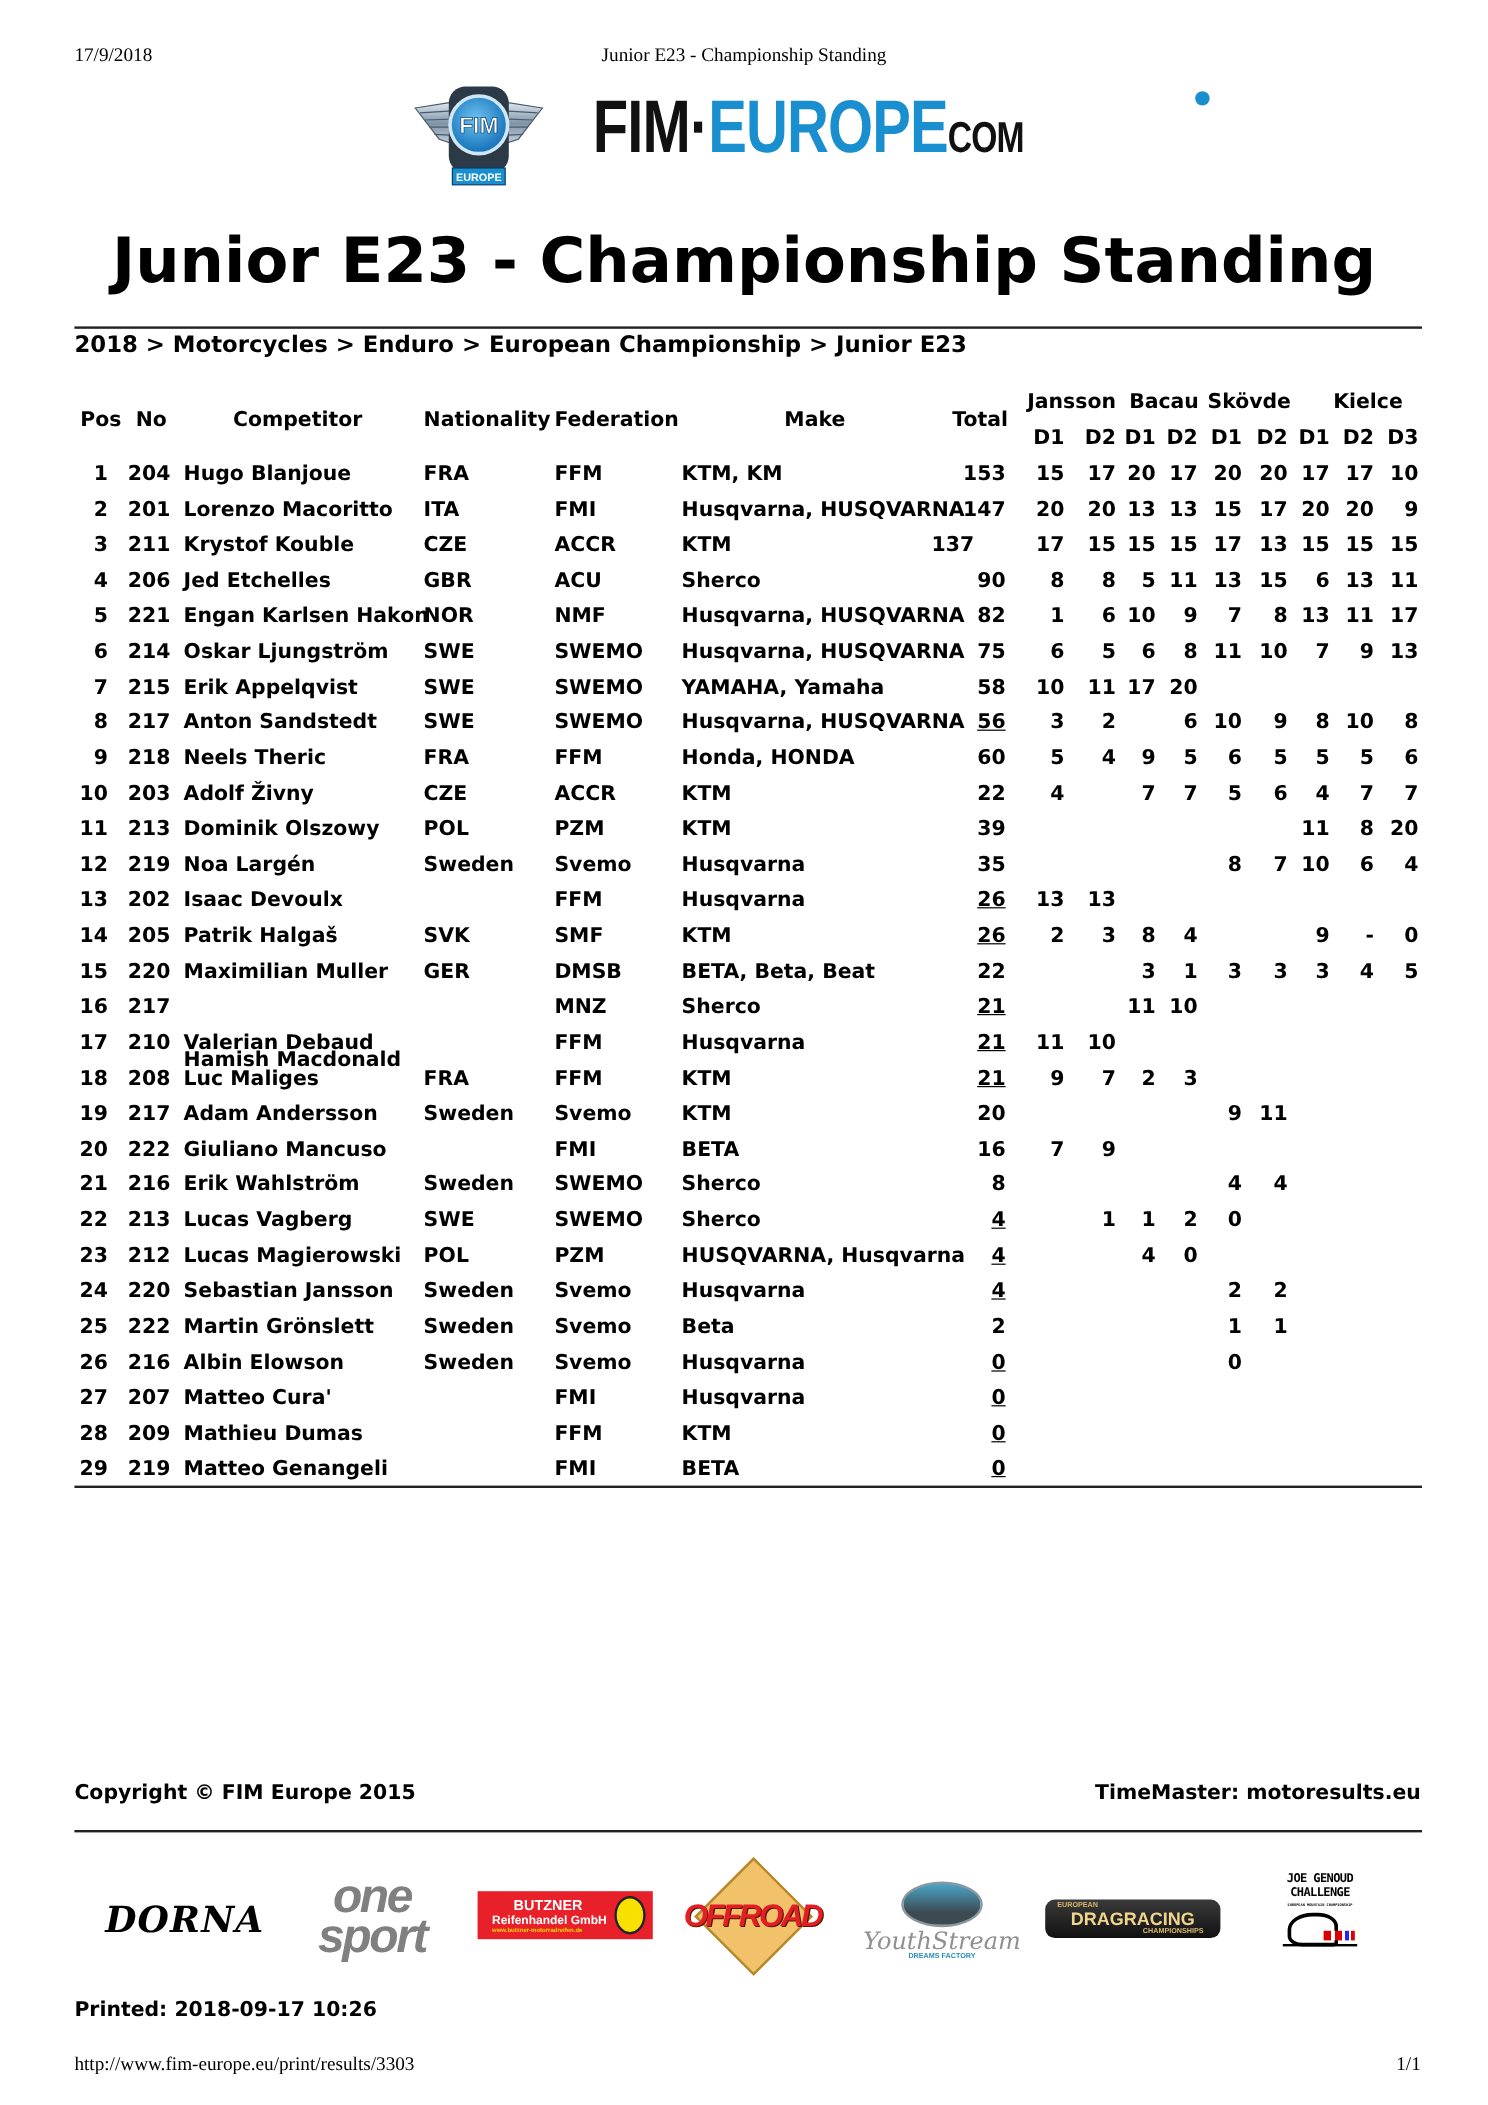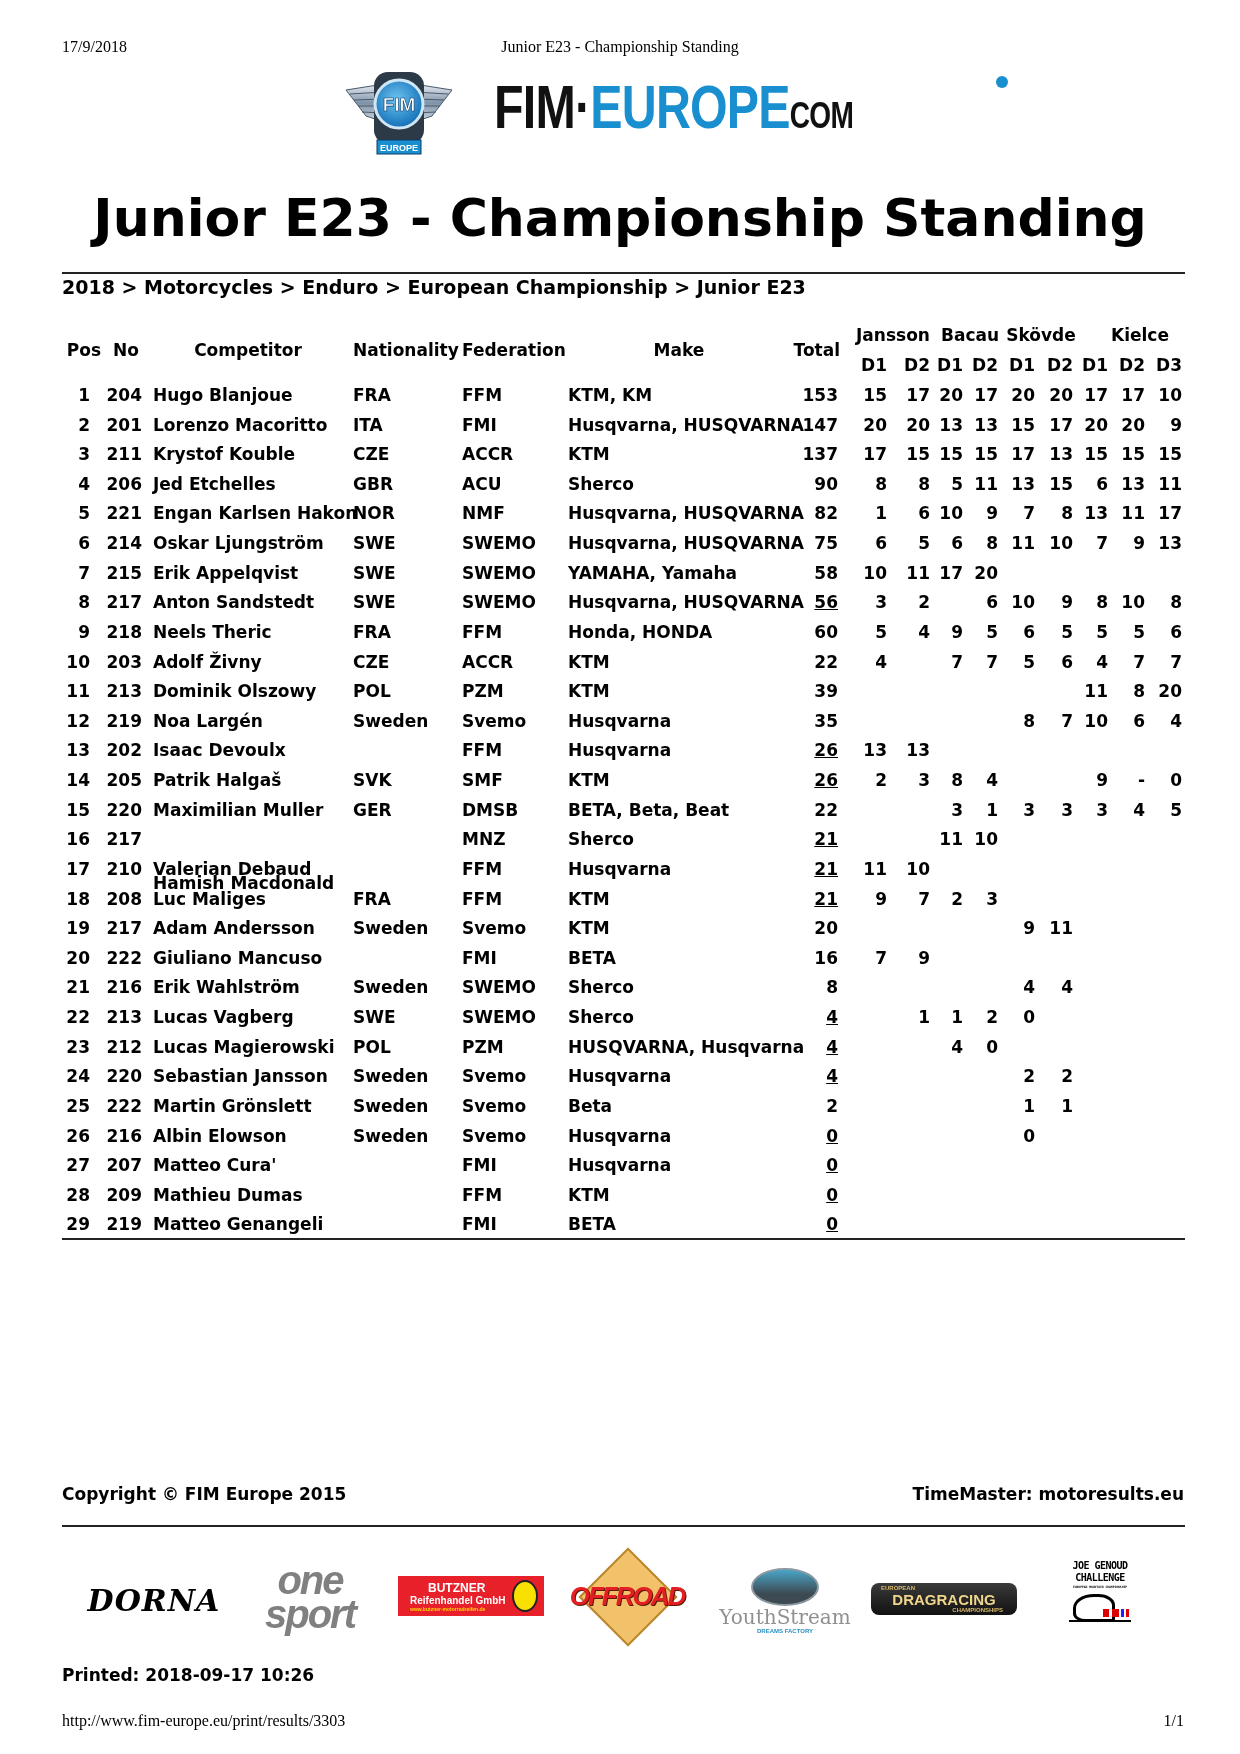--- a/index.html
+++ b/index.html
@@ -43,21 +43,21 @@
   .butzner { left: 398px; top: 1576px; width: 146px; height: 40px; background: #e8202a; color: #fff; font-family: "Liberation Sans", sans-serif; font-weight: bold; flex-direction: column; align-items: flex-start; padding-left: 12px; box-sizing: border-box; }
   .butzner .b1 { font-size: 12px; margin-left: 18px; }
   .butzner .b2 { font-size: 10px; text-align: center; }
   .butzner .b3 { font-size: 5px; color: #ffd800; }
   .butzner .disc { position: absolute; right: 6px; top: 4px; width: 26px; height: 32px; border-radius: 50%; background: #f8e000; border: 2px solid #222; box-sizing: border-box; }
   .offroad { left: 565px; top: 1558px; width: 124px; height: 76px; }
   .offroad .diamond { position: absolute; left: 28px; top: 4px; width: 66px; height: 66px; background: #f2c26a; transform: rotate(45deg); border: 2px solid #b8862c; }
   .offroad .txt { position: relative; font-family: "Liberation Sans", sans-serif; font-weight: bold; font-style: italic; font-size: 26px; color: #e31e24; letter-spacing: -2px; text-shadow: 1px 1px 0 #5a1a00; }
   .youth { left: 718px; top: 1566px; width: 134px; height: 70px; flex-direction: column; }
   .youth .oval { width: 64px; height: 34px; border-radius: 50%; background: linear-gradient(180deg, #4aa5c8 0%, #3d4a52 70%); border: 2px solid #8c98a0; }
-  .youth .yt { font-family: "DejaVu Serif", serif; color: #909090; font-size: 20px; line-height: 22px; }
+  .youth .yt { font-family: "DejaVu Serif", serif; font-style: italic; color: #909090; font-size: 20px; line-height: 22px; }
   .youth .df { font-family: "Liberation Sans", sans-serif; font-size: 6px; color: #2a8fc0; font-weight: bold; }
   .drag { left: 871px; top: 1583px; width: 146px; height: 32px; background: linear-gradient(180deg, #3a3a3a, #111); border-radius: 8px; color: #d8b86a; flex-direction: column; font-family: "Liberation Sans", sans-serif; font-weight: bold; }
   .drag .d1 { font-size: 6px; align-self: flex-start; margin-left: 10px; line-height: 7px; }
   .drag .d2 { font-size: 15px; color: #f0d58c; line-height: 15px; }
   .drag .d3 { font-size: 6px; align-self: flex-end; margin-right: 14px; line-height: 7px; }
   .joe { left: 1064px; top: 1560px; width: 72px; height: 78px; flex-direction: column; justify-content: flex-start; font-family: "DejaVu Sans Mono", monospace; font-weight: bold; color: #000; }
   .joe .j1, .joe .j2 { font-size: 10px; line-height: 12px; letter-spacing: -0.5px; }
   .joe .j3 { font-size: 3px; line-height: 6px; }
   .joe .pic { width: 62px; height: 30px; border-bottom: 2px solid #000; position: relative; }
   .joe .pic .bike { position: absolute; left: 4px; top: 4px; width: 36px; height: 22px; border: 3px solid #000; border-radius: 50% 40% 10% 30%; }
@@ -172,21 +172,21 @@
         <div class="cell r" style="left: 1108px; width: 37px;">20</div>
         <div class="cell r" style="left: 1145px; width: 37px;">9</div>
       </div>
       <div class="row" style="top: 444.24px;">
         <div class="cell r" style="left: 64px; width: 26px;">3</div>
         <div class="cell r" style="left: 100px; width: 42px;">211</div>
         <div class="cell " style="left: 153px;">Krystof Kouble</div>
         <div class="cell " style="left: 353px;">CZE</div>
         <div class="cell " style="left: 462px;">ACCR</div>
         <div class="cell " style="left: 568px;">KTM</div>
-        <div class="cell r" style="left: 790px; width: 48px;">137</div>
+        <div class="cell r" style="left: 770px; width: 48px; text-align: center;">137</div>
         <div class="cell r" style="left: 850px; width: 37px;">17</div>
         <div class="cell r" style="left: 890px; width: 40px;">15</div>
         <div class="cell r" style="left: 930px; width: 33px;">15</div>
         <div class="cell r" style="left: 963px; width: 35px;">15</div>
         <div class="cell r" style="left: 998px; width: 37px;">17</div>
         <div class="cell r" style="left: 1035px; width: 38px;">13</div>
         <div class="cell r" style="left: 1073px; width: 35px;">15</div>
         <div class="cell r" style="left: 1108px; width: 37px;">15</div>
         <div class="cell r" style="left: 1145px; width: 37px;">15</div>
       </div>

